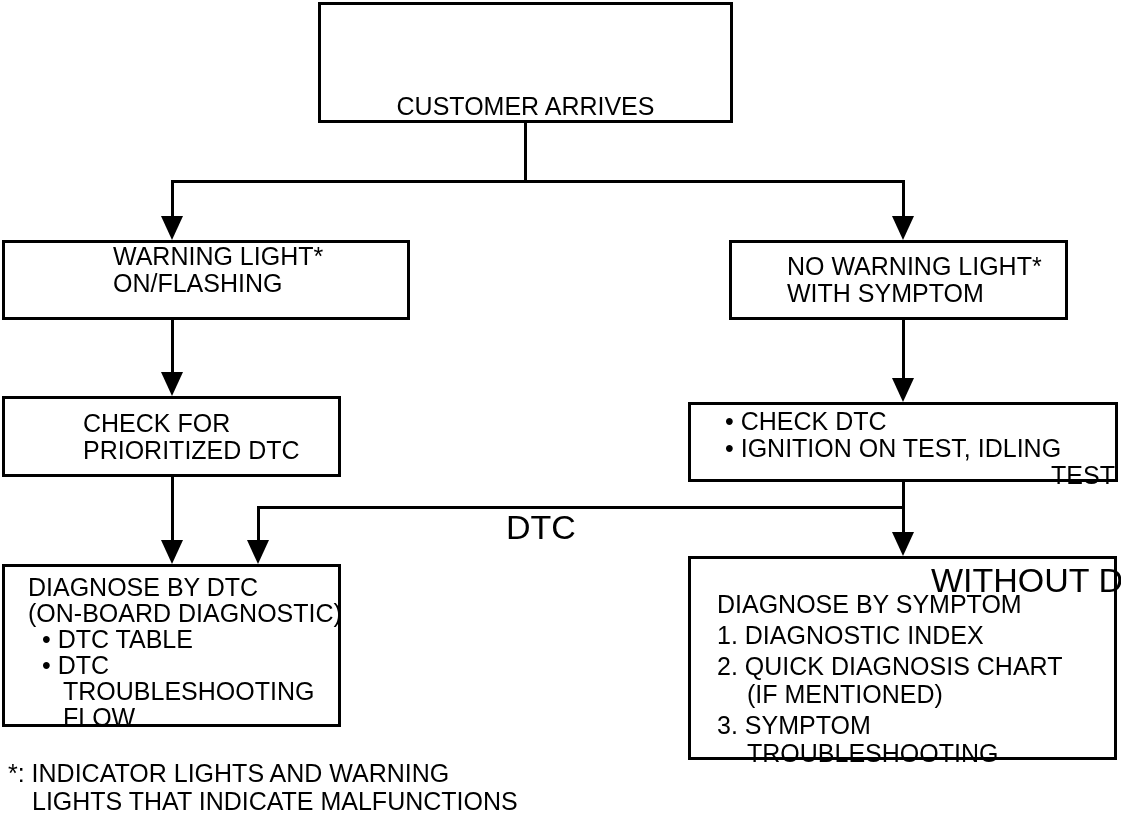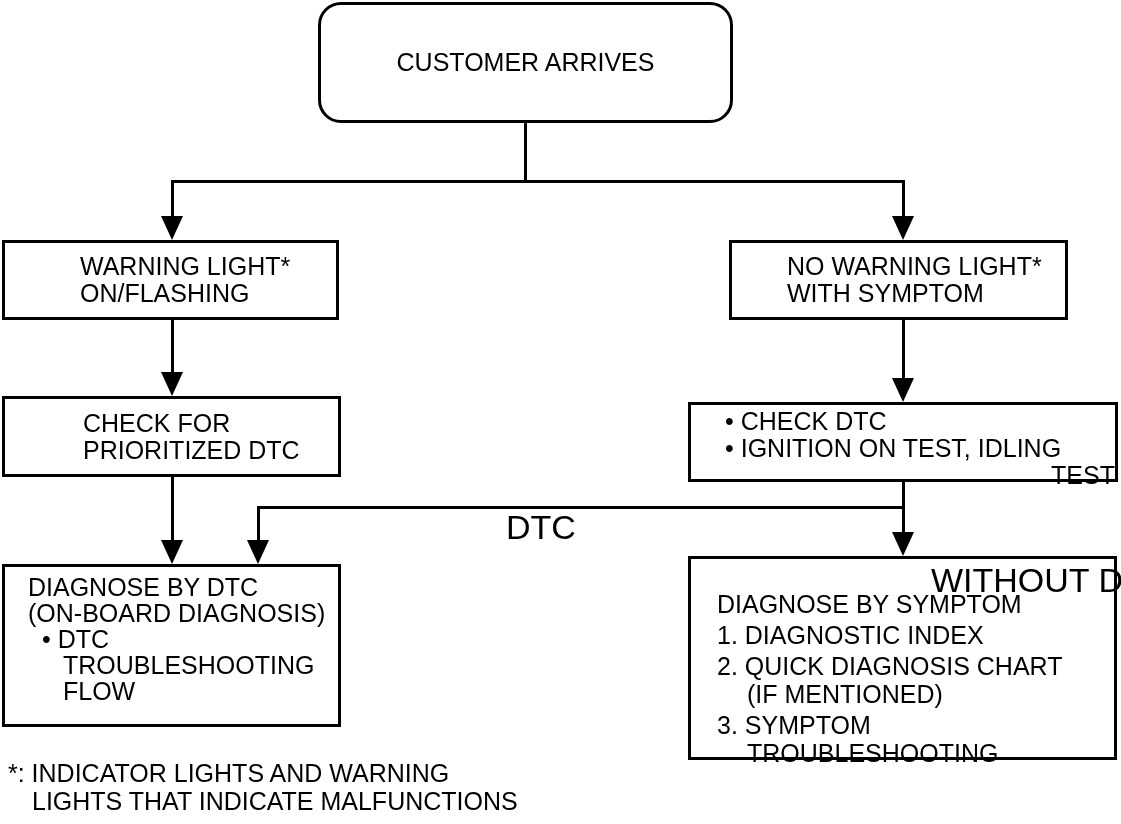--- a/index.html
+++ b/index.html
@@ -24,22 +24,22 @@
   .line{position:absolute;background:#000000;}
   .arrow{
     position:absolute;width:0;height:0;
     border-left:11px solid transparent;
     border-right:11px solid transparent;
     border-top:24px solid #000000;
   }
   .edge-label{position:absolute;font-size:34px;white-space:nowrap;margin-top:40px;}
 
   
-  #box-customer{left:318px;top:2px;width:415px;height:121px;display:flex;align-items:center;justify-content:center;border-radius:23px;}
-  #box-warning{left:2px;top:240px;width:337px;height:80px;display:flex;flex-direction:column;justify-content:center;}
+  #box-customer{left:318px;top:2px;width:415px;height:121px;display:flex;align-items:flex-end;justify-content:center;}
+  #box-warning{left:2px;top:240px;width:408px;height:80px;display:flex;flex-direction:column;justify-content:flex-start;padding-left:33px;}
   #box-warning .tl{padding-left:75px;}
   #box-nowarn{left:729px;top:240px;width:339px;height:80px;display:flex;flex-direction:column;justify-content:center;}
   #box-nowarn .tl{padding-left:55px;}
   #box-checkprior{left:2px;top:396px;width:339px;height:81px;display:flex;flex-direction:column;justify-content:center;}
   #box-checkprior .tl{padding-left:78px;}
   #box-checkdtc{left:688px;top:402px;width:430px;height:80px;padding-top:3px;}
   #box-checkdtc .tl{padding-left:34px;}
   #box-checkdtc .tl.cont{padding-left:59px;text-align:right;}
   #box-diagdtc{left:2px;top:564px;width:339px;height:163px;padding-top:7px;line-height:26px;}
   #box-diagdtc .tl{padding-left:23px;}
@@ -83,21 +83,22 @@
   </div>
 
   <div class="node" id="box-checkdtc">
     <div class="tl">• CHECK DTC</div>
     <div class="tl">• IGNITION ON TEST, IDLING</div>
     <div class="tl cont">TEST</div>
   </div>
 
   <div class="node" id="box-diagdtc">
     <div class="tl">DIAGNOSE BY DTC</div>
-    <div class="tl">(ON-BOARD DIAGNOSIS)</div>
+    <div class="tl">(ON-BOARD DIAGNOSTIC)</div>
+    <div class="tl bullet">• DTC TABLE</div>
     <div class="tl bullet">• DTC</div>
     <div class="tl cont">TROUBLESHOOTING</div>
     <div class="tl cont">FLOW</div>
   </div>
 
   <div class="node" id="box-diagsym">
     <div class="tl">DIAGNOSE BY SYMPTOM</div>
     <div class="tl gap">1. DIAGNOSTIC INDEX</div>
     <div class="tl gap">2. QUICK DIAGNOSIS CHART</div>
     <div class="tl cont">(IF MENTIONED)</div>

